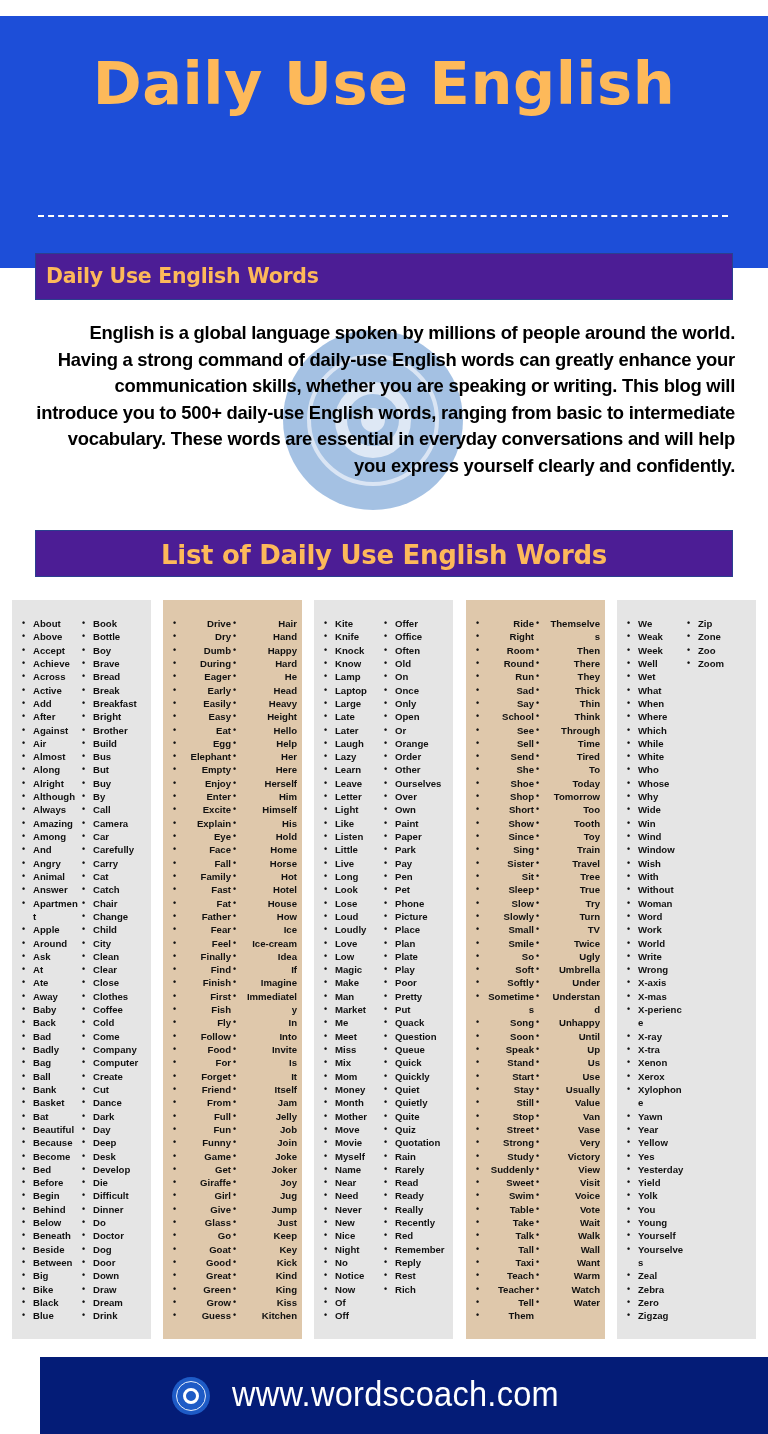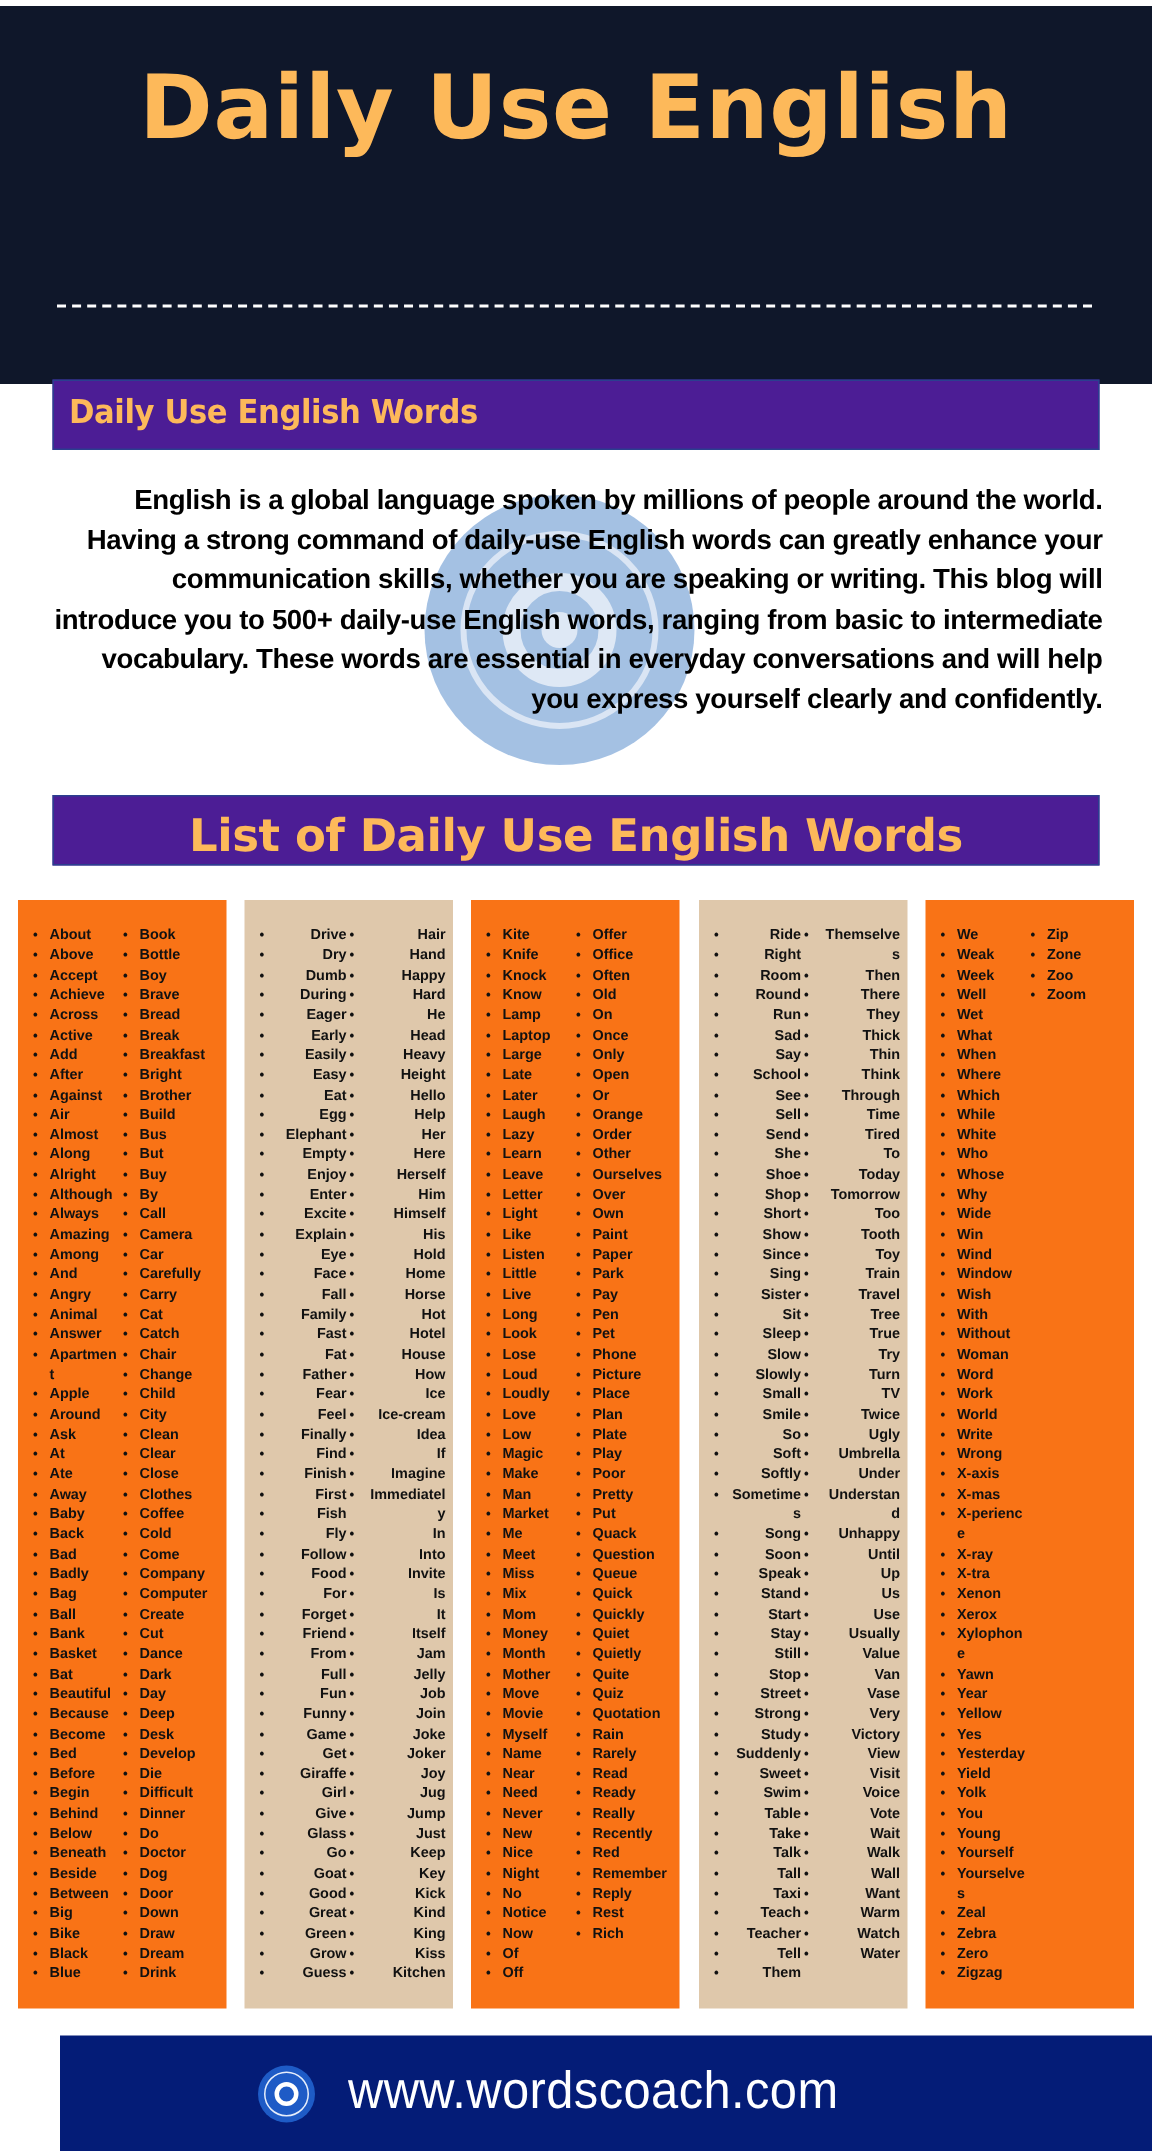--- a/index.html
+++ b/index.html
@@ -1,42 +1,42 @@
 <!DOCTYPE html>
 <html><head>
 <meta charset="utf-8">
 <style>
   * { box-sizing: border-box; margin: 0; padding: 0; }
   html, body { width: 768px; height: 1434px; background: #ffffff; overflow: hidden; }
   body { position: relative; font-family: "Liberation Sans", "DejaVu Sans", sans-serif; color: #111; }
 
-  .hero { position: absolute; left: 0; top: 4px; width: 768px; height: 252px; background: #0f172a; }
+  .hero { position: absolute; left: 0; top: 16px; width: 768px; height: 252px; background: #1d4ed8; }
   .hero-title { position: absolute; left: 0; top: 22px; width: 768px; text-align: center; color: #fdb95a;
     font-family: "DejaVu Sans", sans-serif; font-weight: bold; font-size: 59px; line-height: 92px; letter-spacing: 0.5px; }
   .hero-rule { position: absolute; left: 38px; top: 199px; width: 690px; height: 0; border-top: 2.5px dashed #ffffff; }
 
   .section-bar { position: absolute; left: 35px; width: 698px; background: #4c1d95; border: 1px solid #2b3f8f; }
   .bar-1 { top: 253px; height: 47px; }
   .bar-1 .bar-text { position: absolute; left: 10px; top: 9px; font-size: 22px; font-weight: bold; color: #fdb95a;
     font-family: "DejaVu Sans", sans-serif; letter-spacing: -0.3px; transform: scaleX(0.93); transform-origin: left; }
   .bar-2 { top: 530px; height: 47px; }
-  .bar-2 .bar-text { position: absolute; left: 0; top: 9px; width: 100%; text-align: center; font-size: 30px; font-weight: bold;
+  .bar-2 .bar-text { position: absolute; left: 0; top: 9px; width: 100%; text-align: center; font-size: 26px; font-weight: bold;
     color: #fdb95a; font-family: "DejaVu Sans", sans-serif; letter-spacing: -0.3px; }
 
   .watermark { position: absolute; left: 283px; top: 330px; width: 180px; height: 180px; border-radius: 50%;
     background: #9bbbe1; opacity: 0.9; }
   .watermark .ring { position: absolute; left: 24px; top: 24px; width: 132px; height: 132px; border-radius: 50%; border: 4px solid #d6e3f3; }
   .watermark .aperture { position: absolute; left: 52px; top: 52px; width: 76px; height: 76px; border-radius: 50%; border: 12px solid #dbe6f4; }
   .watermark .core { position: absolute; left: 78px; top: 78px; width: 24px; height: 24px; border-radius: 50%; background: #dbe6f4; }
 
   .intro { position: absolute; left: 35px; top: 320px; width: 700px; font-size: 18.4px; line-height: 26.6px; font-weight: bold;
     color: #000000; letter-spacing: -0.25px; text-align: right; }
 
   .panel { position: absolute; top: 600px; width: 139px; height: 739px; }
-  .panel.green { background: #f97316; }
+  .panel.green { background: #e5e5e5; }
   .panel.tan { background: #dfc8ab; text-align: right; }
   .col { position: absolute; top: 17px; list-style: none; }
   .col li { position: relative; font-size: 9.6px; line-height: 13.32px; font-weight: bold; color: #111; padding-left: 11px;
     white-space: normal; word-break: break-all; }
   .col li::before { content: "\2022"; position: absolute; left: 0; top: 0; font-size: 9px; }
   .col.c1 { left: 10px; width: 58px; }
   .col.c2 { left: 70px; width: 64px; }
 
   .footer { position: absolute; left: 0; top: 1357px; width: 768px; height: 77px; background: #041c77; margin-left: 40px; }
   .footer-logo { position: absolute; left: 132px; top: 20px; width: 38px; height: 38px; border-radius: 50%; background: #1e5bc6; }

